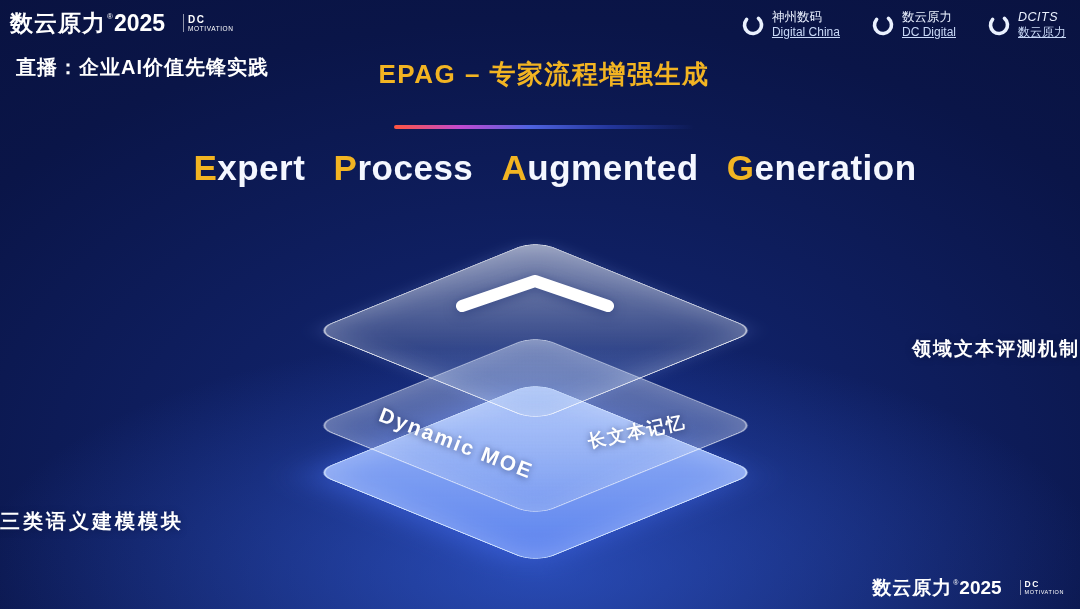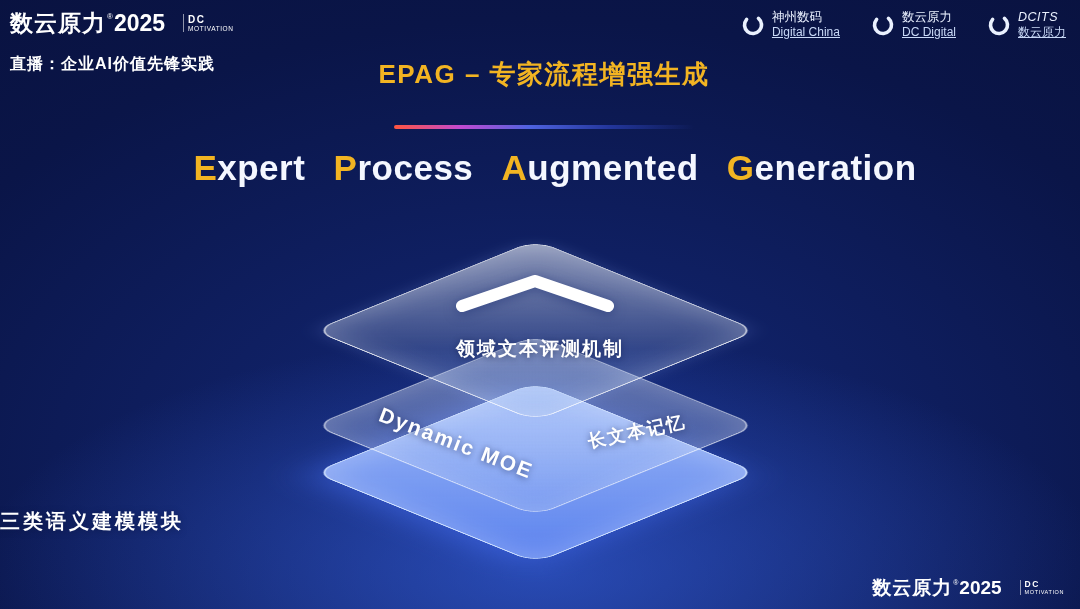--- a/index.html
+++ b/index.html
@@ -23,21 +23,21 @@
   .brand .b-tag-l1 { font-size:10px; font-weight:bold; letter-spacing:1.5px; }
   .brand .b-tag-l2 { font-size:6.5px; letter-spacing:0.6px; }
   .brand-top { top:12px; left:10px; }
   .brand-bottom { right:16px; bottom:12px; }
   .brand-bottom .b-name, .brand-bottom .b-year { font-size:19px; }
   .brand-bottom .b-reg { font-size:7px; }
   .brand-bottom .b-tag-l1 { font-size:8.5px; }
   .brand-bottom .b-tag-l2 { font-size:5.5px; }
 
   
-  .live-label { position:absolute; top:54px; left:10px; font-size:16px; font-weight:bold; letter-spacing:1px;text-align:center; }
+  .live-label { position:absolute; top:54px; left:16px; font-size:20px; font-weight:bold; letter-spacing:1px;text-align:center; }
 
   .title-block { position:absolute; top:57px; left:4px; width:100%; text-align:center; }
   .page-title { display:inline-block; font-size:26px; font-weight:bold; color:#f2b422; letter-spacing:1.5px; }
   .title-underline { width:300px; height:4px; margin:33px auto 0; border-radius:2px;
     background:linear-gradient(90deg, #ff5540 0%, #c24ad0 22%, #4f63e0 45%, #23369b 72%, rgba(20,35,110,0) 100%); }
 
   .partner-logos { position:absolute; top:10px; right:14px; display:flex; gap:30px; align-items:center; }
   .partner { display:flex; align-items:center; gap:6px; }
   .p-icon { width:26px; height:26px; flex:0 0 auto; }
   .p-text { display:flex; flex-direction:column; line-height:1.2; }
@@ -65,21 +65,21 @@
   .plate-bottom { top:315px; z-index:1;
     background:linear-gradient(135deg, rgba(168,196,255,0.95), rgba(96,136,246,0.88));
     border:2px solid rgba(220,235,255,0.75);
     box-shadow: 0 14px 50px rgba(70,110,240,0.55), inset 0 0 50px rgba(255,255,255,0.25); }
 
   .chevron { position:absolute; z-index:4; left:450px; top:272px;
              filter:drop-shadow(0 2px 6px rgba(20,40,110,0.5)); }
 
   .layer-label { position:absolute; z-index:4; color:#fff; font-weight:bold;
                  text-shadow:0 1px 6px rgba(10,20,60,0.55); }
-  .label-top      { left:0; right:0; top:336px; text-align:center; font-size:19px; letter-spacing:2px; }
+  .label-top      { left:0; right:0; top:336px; text-align:right; font-size:19px; letter-spacing:2px; }
   .label-dynamic  { left:380px; top:402px; font-size:21px; font-weight:600; letter-spacing:2px;
                     transform:rotate(21deg); transform-origin:left center; white-space:nowrap; }
   .label-longtext { left:588px; top:430px; font-size:18px; letter-spacing:2px;
                     transform:rotate(-12deg); transform-origin:left center; white-space:nowrap; }
   .label-bottom   { left:0; right:0; top:508px; font-size:20px; letter-spacing:3px; }
 </style>
 </head>
 <body>
 
 <div class="slide">

